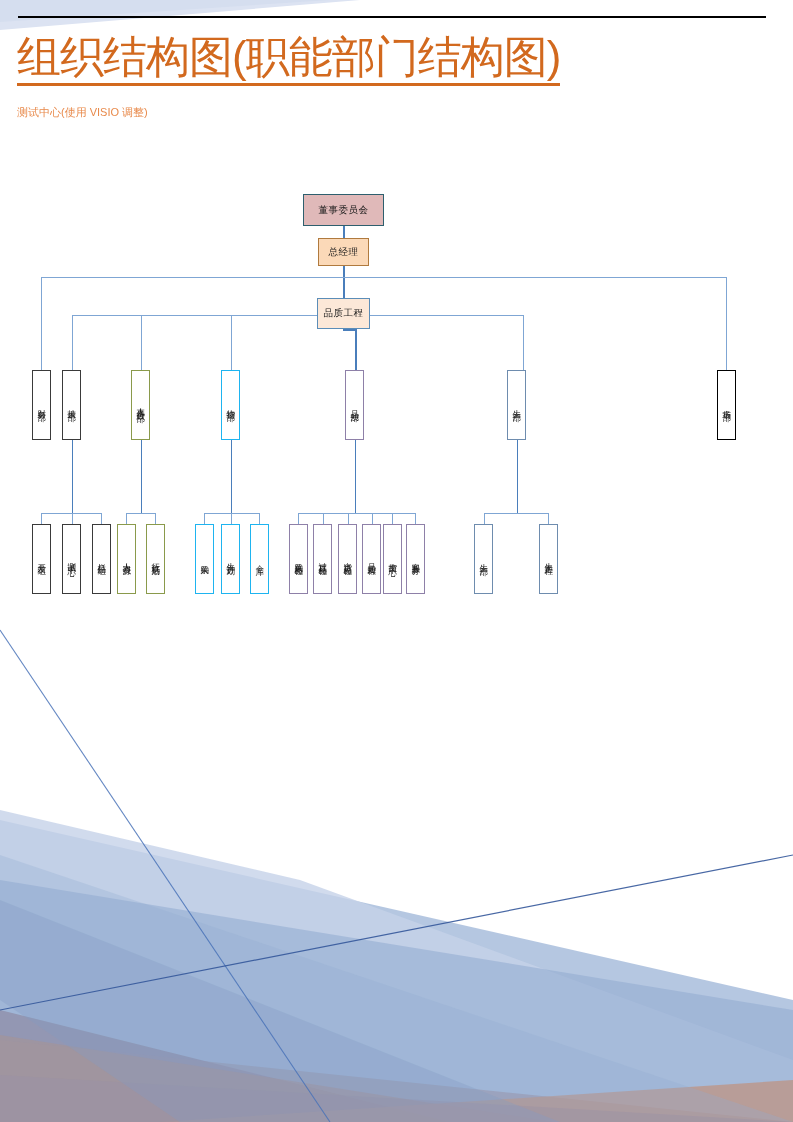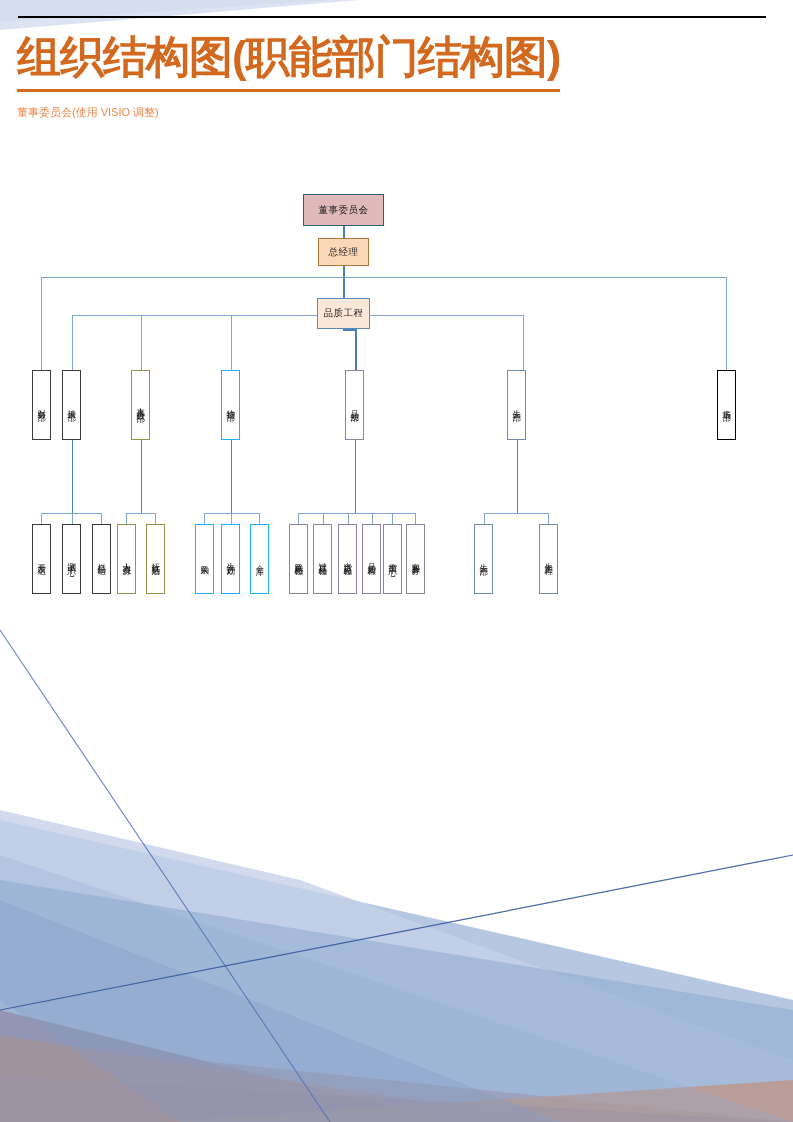--- a/index.html
+++ b/index.html
@@ -32,27 +32,27 @@
   #top-rule {
     position: absolute;
     left: 18px; top: 16px;
     width: 748px; height: 0;
     border-top: 2px solid #000000;
   }
   #page-title {
     position: absolute;
     left: 17px; top: 33px;
     font-size: 44px;
-    font-weight: bold;
+    font-weight: normal;
     letter-spacing: -1px;
     color: #D2691E;
     white-space: nowrap;
     line-height: 1.08;
     border-bottom: 3px solid #D2691E;
-    padding-bottom: 8px;
+    padding-bottom: 2px;
     display: inline-block;
   }
   #page-subtitle {
     position: absolute;
     left: 17px; top: 105px;
     font-size: 11px;
     color: #E8894A;
     white-space: nowrap;
   }
 
@@ -117,21 +117,21 @@
     <polygon points="0,855 793,1122 793,1122 0,1122" fill="#93ADD2" opacity="0.3"></polygon>
 
     <line x1="0" y1="630" x2="330" y2="1122" stroke="#4A73B8" stroke-width="1.1" opacity="0.85"></line>
     <line x1="0" y1="1010" x2="793" y2="855" stroke="#35589B" stroke-width="1.2" opacity="0.9"></line>
   </g>
 </svg>
 
 <div id="header">
   <div id="top-rule"></div>
   <div id="page-title">组织结构图(职能部门结构图)</div>
-  <div id="page-subtitle">董事委员会(使用 VISIO 调整)</div>
+  <div id="page-subtitle">测试中心(使用 VISIO 调整)</div>
 </div>
 
 <div id="chart">
 
   <div class="connector" style="left:343px; top:226px; width:1.6px; height:12px;"></div>
 
   <div class="connector" style="left:343px; top:266px; width:1.6px; height:50px;"></div>
 
   <div class="connector thin" style="left:41px; top:277px; width:686px; height:1.3px;"></div>
 

